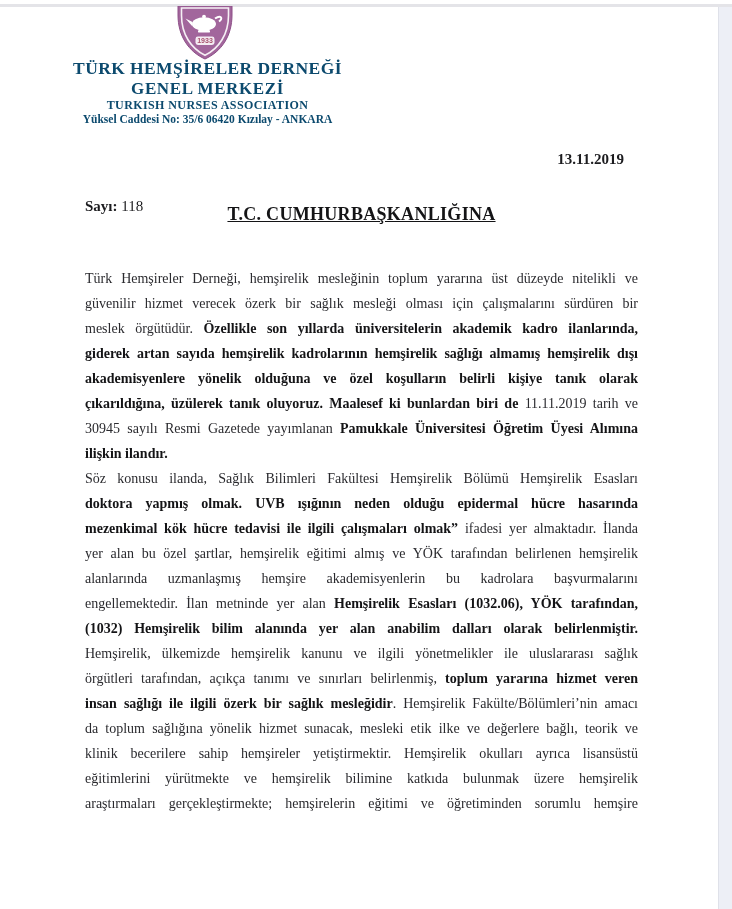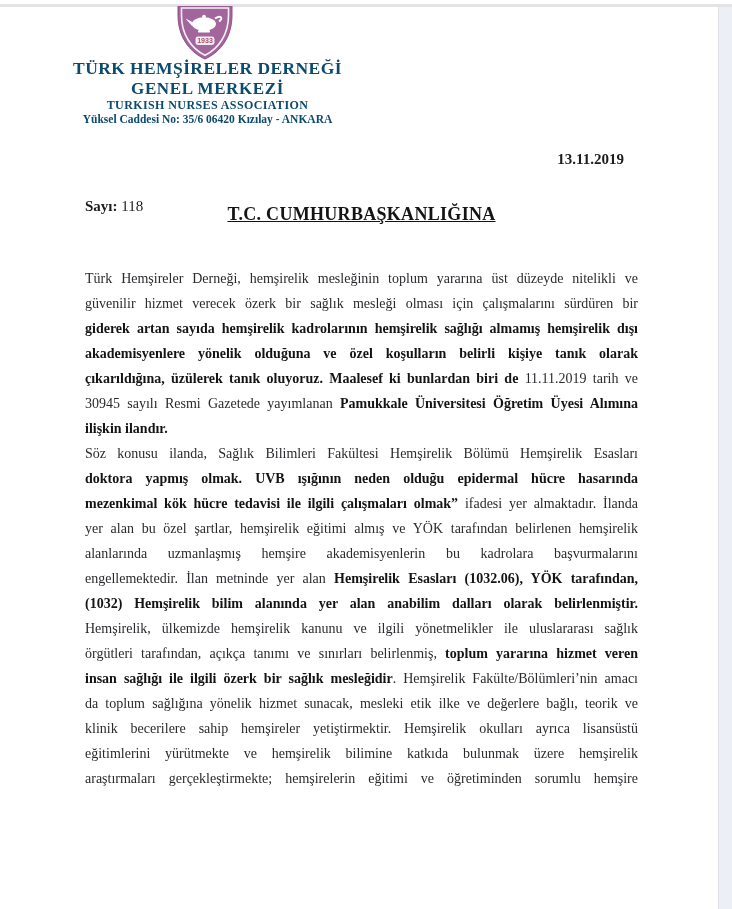--- a/index.html
+++ b/index.html
@@ -57,20 +57,21 @@
     <span>118</span>
   </div>
   <div class="date">13.11.2019</div>
 </div>
 
 <div class="recipient">T.C. CUMHURBAŞKANLIĞINA</div>
 
 <div class="letter-body">
     <div class="bline"><span>Türk Hemşireler Derneği, hemşirelik mesleğinin toplum yararına üst düzeyde nitelikli ve</span></div>
     <div class="bline"><span>güvenilir hizmet verecek özerk bir sağlık mesleği olması için çalışmalarını sürdüren bir</span></div>
+    <div class="bline"><span>meslek örgütüdür. </span><span class="b">Özellikle son yıllarda üniversitelerin akademik kadro ilanlarında,</span></div>
     <div class="bline"><span class="b">giderek artan sayıda hemşirelik kadrolarının hemşirelik sağlığı almamış hemşirelik dışı</span></div>
     <div class="bline"><span class="b">akademisyenlere yönelik olduğuna ve özel koşulların belirli kişiye tanık olarak</span></div>
     <div class="bline"><span class="b">çıkarıldığına, üzülerek tanık oluyoruz. Maalesef ki bunlardan biri de </span><span>11.11.2019 tarih ve</span></div>
     <div class="bline"><span>30945 sayılı Resmi Gazetede yayımlanan </span><span class="b">Pamukkale Üniversitesi Öğretim Üyesi Alımına</span></div>
     <div class="bline last"><span class="b">ilişkin ilandır.</span></div>
     <div class="bline"><span>Söz konusu ilanda, Sağlık Bilimleri Fakültesi Hemşirelik Bölümü Hemşirelik Esasları</span></div>
     <div class="bline"><span class="b">doktora yapmış olmak. UVB ışığının neden olduğu epidermal hücre hasarında</span></div>
     <div class="bline"><span class="b">mezenkimal kök hücre tedavisi ile ilgili çalışmaları olmak” </span><span>ifadesi yer almaktadır. İlanda</span></div>
     <div class="bline"><span>yer alan bu özel şartlar, hemşirelik eğitimi almış ve YÖK tarafından belirlenen hemşirelik</span></div>
     <div class="bline"><span>alanlarında uzmanlaşmış hemşire akademisyenlerin bu kadrolara başvurmalarını</span></div>

